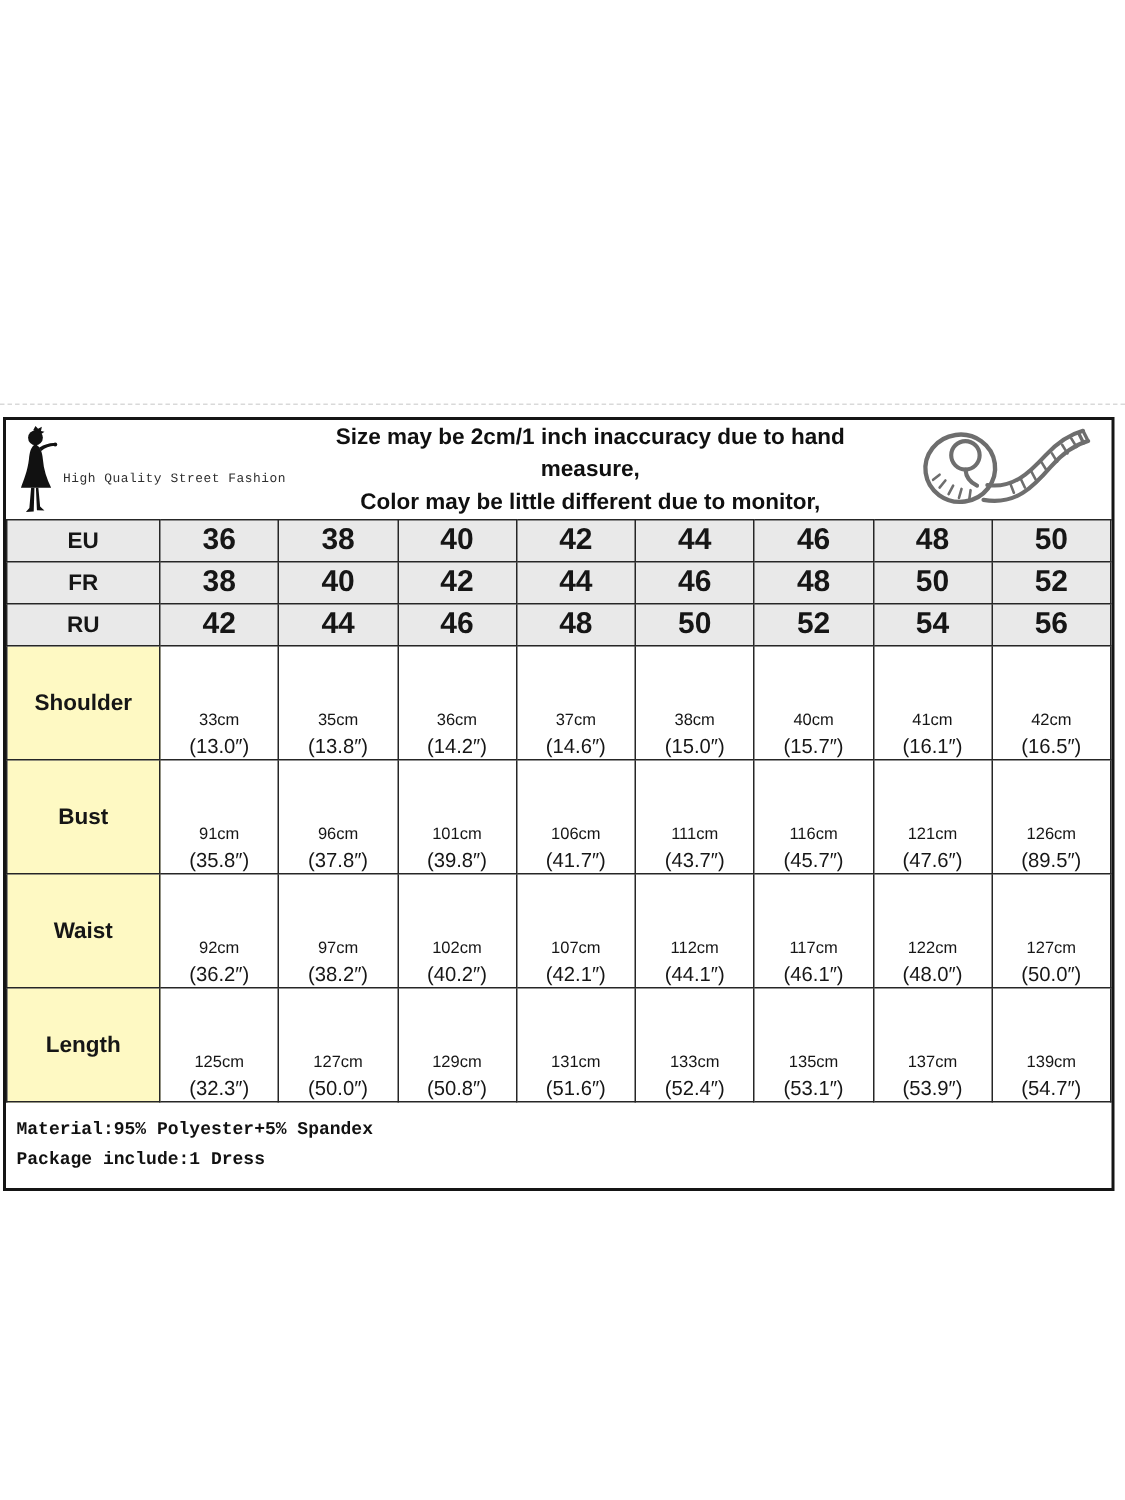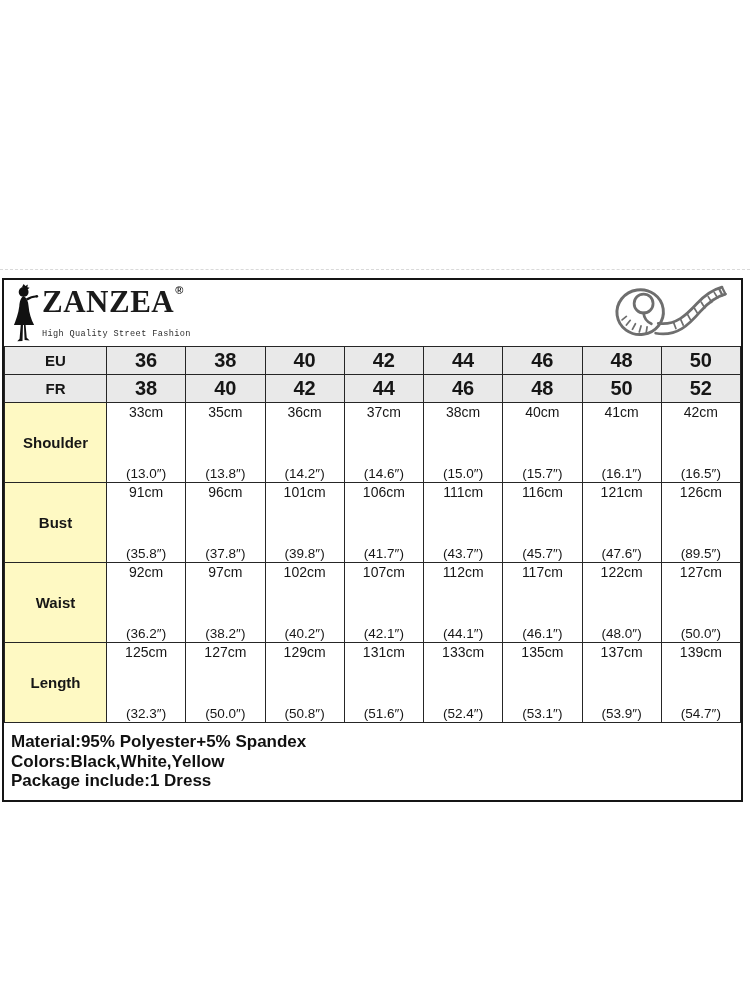--- a/index.html
+++ b/index.html
@@ -32,25 +32,25 @@
   td{border:1px solid #262626;text-align:center;vertical-align:middle;padding:0;}
   tr.r-head td{height:38px;}
   tr.r-size td{height:27px;}
   tr.r-meas td{height:37px;}
   .c-gray{background:#e9e9e9;}
   .c-label{background:#fef9c3;}
   .corner{font-weight:700;font-size:14px;line-height:17px;}
   .col-head{font-weight:700;font-size:15px;}
   .row-label{font-weight:700;font-size:15px;}
   .size-val{font-weight:700;font-size:20px;}
-  .meas-cm{font-size:14px;line-height:18px;}
-  .meas-in{font-size:13.5px;line-height:17px;margin-top:44px;}
+  .meas-cm{font-size:11px;line-height:18px;margin-top:40px;}
+  .meas-in{font-size:13.5px;line-height:17px;}
   
   .sheet-footer{padding:9px 7px 9px;}
-  .sheet-footer div{font-size:17px;font-weight:600;line-height:19.5px;color:#111;}
+  .sheet-footer div{font-size:12px;font-weight:600;line-height:19.5px;color:#111;font-family:Liberation Mono, monospace;}
 </style>
 </head>
 <body>
 
 <div class="faint-rule"></div>
 
 <div class="sheet">
 
   <div class="sheet-header">
     <div class="brand">
@@ -59,29 +59,27 @@
           <path d="M12,4 l1.6,-3 1.8,2 2.6,-1.4 -0.6,2.8 2.4,0.6 -2.2,1.6 z"></path>
           <circle cx="13.6" cy="9.2" r="5.1"></circle>
           <path d="M16,16 q6,-3.4 10.4,-3.2 l0.5,1.9 q-5.4,0.4 -9.3,3.5 z"></path>
           <circle cx="27.2" cy="13.8" r="1.4"></circle>
           <path d="M13.5,13.5 C10.2,15.5 9.6,19.5 9.1,24 C8.2,32 5.4,38.5 3.6,43.5 L24.4,43.5 C21.4,37.5 19.2,31 18.7,24 C18.3,19 17,15.5 13.5,13.5 Z"></path>
           <path d="M10.6,43.5 L9.4,57.5 L7,60.3 L12.4,60 L12.9,43.5 Z"></path>
           <path d="M15.6,43.5 L16.8,56.5 L19.8,59.3 L14.6,59 L13.9,43.5 Z"></path>
         </g>
       </svg>
       <div class="brand-text">
-        <div class="brand-name-row">
-          <span class="brand-name">ZANZEA</span>
-          <span class="reg-mark">®</span>
-        </div>
         <div class="brand-tagline">High Quality Street Fashion</div>
       </div>
     </div>
 
     <div class="disclaimer">
+      <div>Size may be 2cm/1 inch inaccuracy due to hand measure,</div>
+      <div>Color may be little different due to monitor,</div>
     </div>
 
     <svg class="tape" viewBox="0 0 150 72">
       <g fill="none" stroke="#6e6e6e" stroke-linecap="round" stroke-linejoin="round">
         <ellipse cx="45" cy="35" rx="27" ry="26" stroke-width="3.4" transform="rotate(-8 45 35)"></ellipse>
         <circle cx="49" cy="25" r="11" stroke-width="3.2"></circle>
         <path d="M49,36 c0.5,6 3.5,10 9,12.5" stroke-width="3.2"></path>
         <path d="M24,44 l5,-4 M29,50 l4.5,-5.5 M36,55 l3.5,-6.5 M44,58 l2,-7 M52,59 l1,-7" stroke-width="2"></path>
         <path d="M63,59.5 C88,64 102,49 115,34 C123,25 133,17 144,14" stroke-width="3.2"></path>
         <path d="M66,48 C86,51 99,38 111,25 C119,16.5 129,9 140,6" stroke-width="3.2"></path>
@@ -112,20 +110,31 @@
           <td class="c-gray row-label">FR</td>
           <td class="c-gray size-val">38</td>
           <td class="c-gray size-val">40</td>
           <td class="c-gray size-val">42</td>
           <td class="c-gray size-val">44</td>
           <td class="c-gray size-val">46</td>
           <td class="c-gray size-val">48</td>
           <td class="c-gray size-val">50</td>
           <td class="c-gray size-val">52</td>
         </tr>
+        <tr class="r-size">
+          <td class="c-gray row-label">RU</td>
+          <td class="c-gray size-val">42</td>
+          <td class="c-gray size-val">44</td>
+          <td class="c-gray size-val">46</td>
+          <td class="c-gray size-val">48</td>
+          <td class="c-gray size-val">50</td>
+          <td class="c-gray size-val">52</td>
+          <td class="c-gray size-val">54</td>
+          <td class="c-gray size-val">56</td>
+        </tr>
         <tr class="r-meas">
           <td class="c-label row-label">Shoulder</td>
           <td class="">
             <div class="meas-cm">33cm</div>
             <div class="meas-in">(13.0″)</div>
           </td>
           <td class="">
             <div class="meas-cm">35cm</div>
             <div class="meas-in">(13.8″)</div>
           </td>
@@ -257,17 +266,16 @@
           <td class="">
             <div class="meas-cm">139cm</div>
             <div class="meas-in">(54.7″)</div>
           </td>
         </tr>
       </tbody>
   </table>
 
   <div class="sheet-footer">
     <div>Material:95% Polyester+5% Spandex</div>
-    <div>Colors:Black,White,Yellow</div>
     <div>Package include:1 Dress</div>
   </div>
 
 </div>
 
 </body></html>

